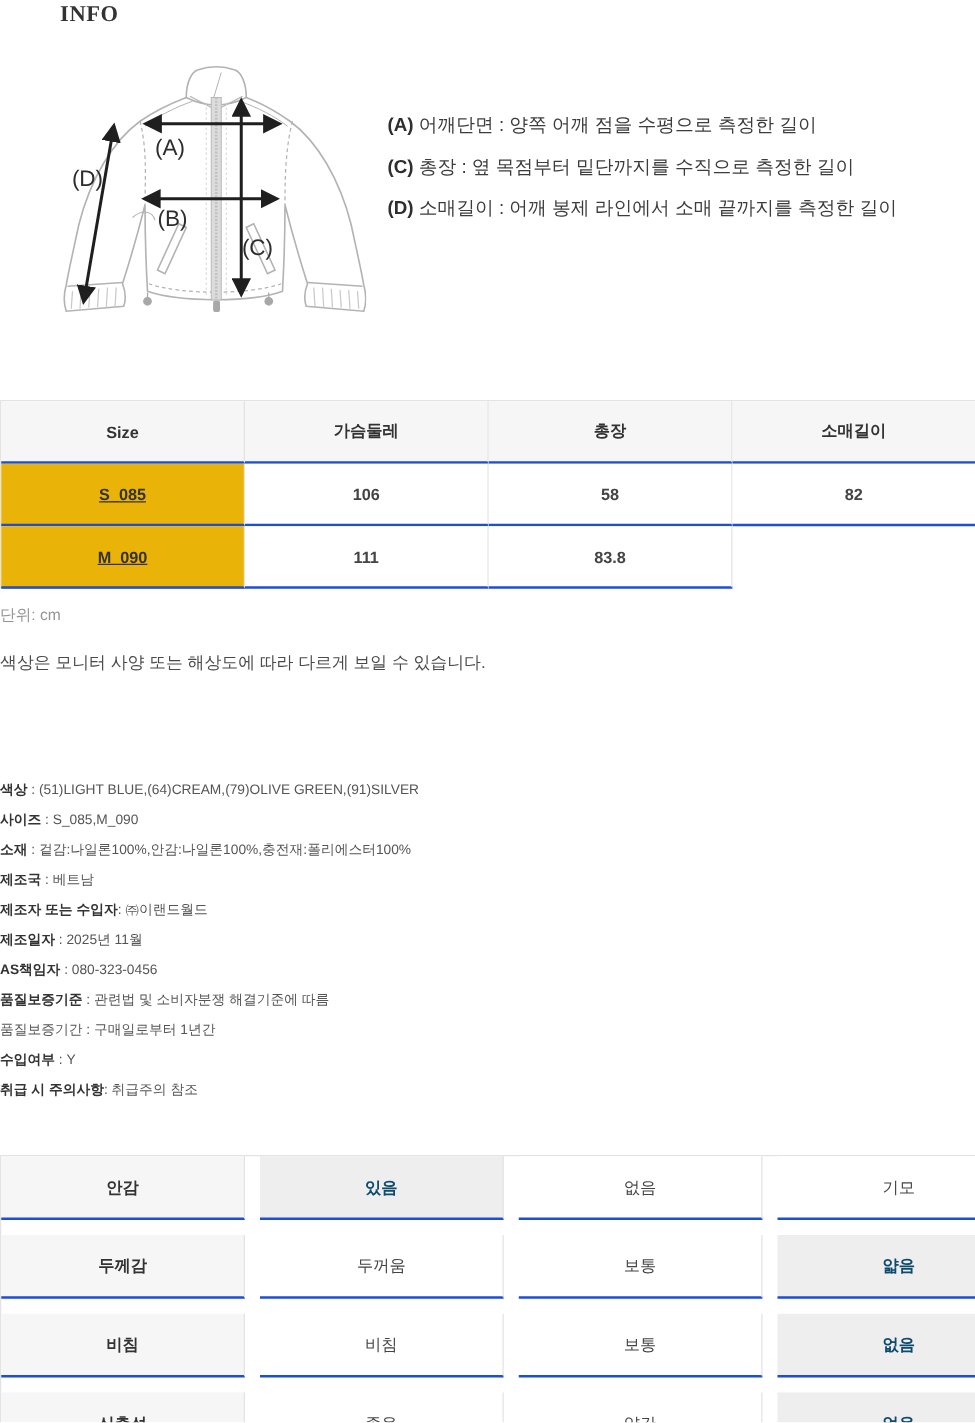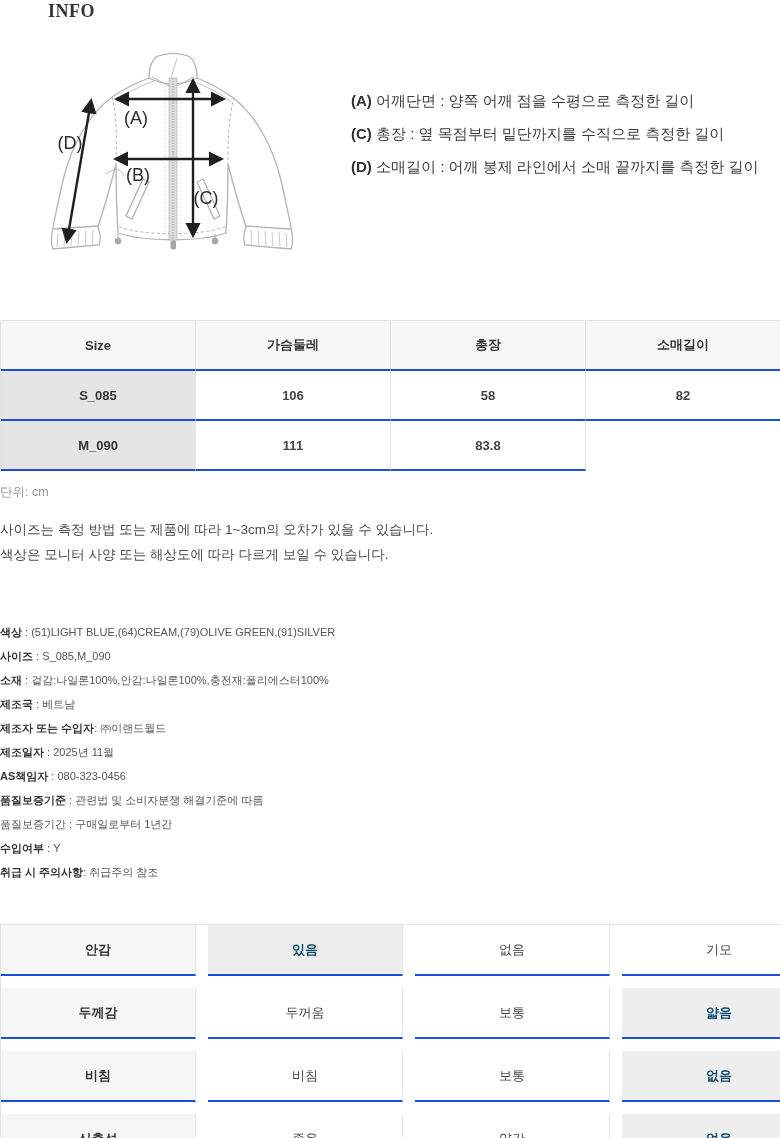--- a/index.html
+++ b/index.html
@@ -7,32 +7,32 @@
   body { font-family:"Liberation Sans","DejaVu Sans",sans-serif; }
   .page { position:relative; width:780px; height:1138px; background:#fff; overflow:hidden; }
 
   .info-title { position:absolute; left:48px; top:1px;
     font-family:"Liberation Serif","DejaVu Serif",serif;
     font-size:18px; font-weight:bold; color:#333; letter-spacing:.5px; }
 
   .jacket-svg { position:absolute; left:48px; top:52px; }
   .svg-mark { font-family:"Liberation Sans","DejaVu Sans",sans-serif; font-size:18px; fill:#2d2d2d; text-anchor:middle; }
 
-  .measure-desc { position:absolute; left:310px; top:84px; list-style:none;margin-left:41px; }
+  .measure-desc { position:absolute; left:310px; top:84px; list-style:none; }
   .measure-desc li { height:33px; line-height:33px; font-size:15px; color:#3c3c3c; white-space:nowrap; }
   .measure-desc .prefix { font-weight:bold; color:#2e2e2e; }
 
   .grid-table { position:absolute; left:0; width:780px; display:grid;
     grid-template-columns:repeat(4,195px); border-top:1px solid #e3e3e3; border-left:1px solid #e3e3e3; }
   .grid-table .cell { border-right:1px solid #e3e3e3; border-bottom:2px solid #1d4ed8;
     display:flex; align-items:center; justify-content:center; font-size:13px; color:#444; background:#fff; }
   .size-table { top:320px; }
   .size-table .cell { height:50px;font-weight:bold; }
   .size-table .head { background:#f6f6f7; font-weight:bold; color:#333; }
-  .size-table .rowlabel { background:#e5e5e5; font-weight:bold; color:#333; }
+  .size-table .rowlabel { background:#eab308; font-weight:bold; color:#333;text-decoration:underline; }
 
   .unit-note { position:absolute; left:0; top:484px; font-size:12.5px; color:#949494; }
 
   .disclaimers { position:absolute; left:0; top:517px; }
   .disclaimers p { font-size:13.5px; line-height:25px; color:#4a4a4a; }
 
   .details { position:absolute; left:0; top:620px; }
   .details .detail-row { height:24px; line-height:24px; font-size:11px; color:#555; white-space:nowrap; }
   .details .lbl { font-weight:bold; color:#333; }
   .details .detail-row.plain .lbl { font-weight:normal; color:#555; }
@@ -136,21 +136,20 @@
     <div class="cell">82</div>
 
     <div class="cell rowlabel">M_090</div>
     <div class="cell">111</div>
     <div class="cell">83.8</div>
   </div>
 
   <div class="unit-note">단위: cm</div>
 
   <div class="disclaimers">
-    <p>사이즈는 측정 방법 또는 제품에 따라 1~3cm의 오차가 있을 수 있습니다.</p>
     <p>색상은 모니터 사양 또는 해상도에 따라 다르게 보일 수 있습니다.</p>
   </div>
 
   <div class="details">
     <div class="detail-row"><span class="lbl">색상</span><span class="sep"> : </span><span>(51)LIGHT BLUE,(64)CREAM,(79)OLIVE GREEN,(91)SILVER</span></div>
     <div class="detail-row"><span class="lbl">사이즈</span><span class="sep"> : </span><span>S_085,M_090</span></div>
     <div class="detail-row"><span class="lbl">소재</span><span class="sep"> : </span><span>겉감:나일론100%,안감:나일론100%,충전재:폴리에스터100%</span></div>
     <div class="detail-row"><span class="lbl">제조국</span><span class="sep"> : </span><span>베트남</span></div>
     <div class="detail-row"><span class="lbl">제조자 또는 수입자</span><span class="sep">: </span><span>㈜이랜드월드</span></div>
     <div class="detail-row"><span class="lbl">제조일자</span><span class="sep"> : </span><span>2025년 11월</span></div>

